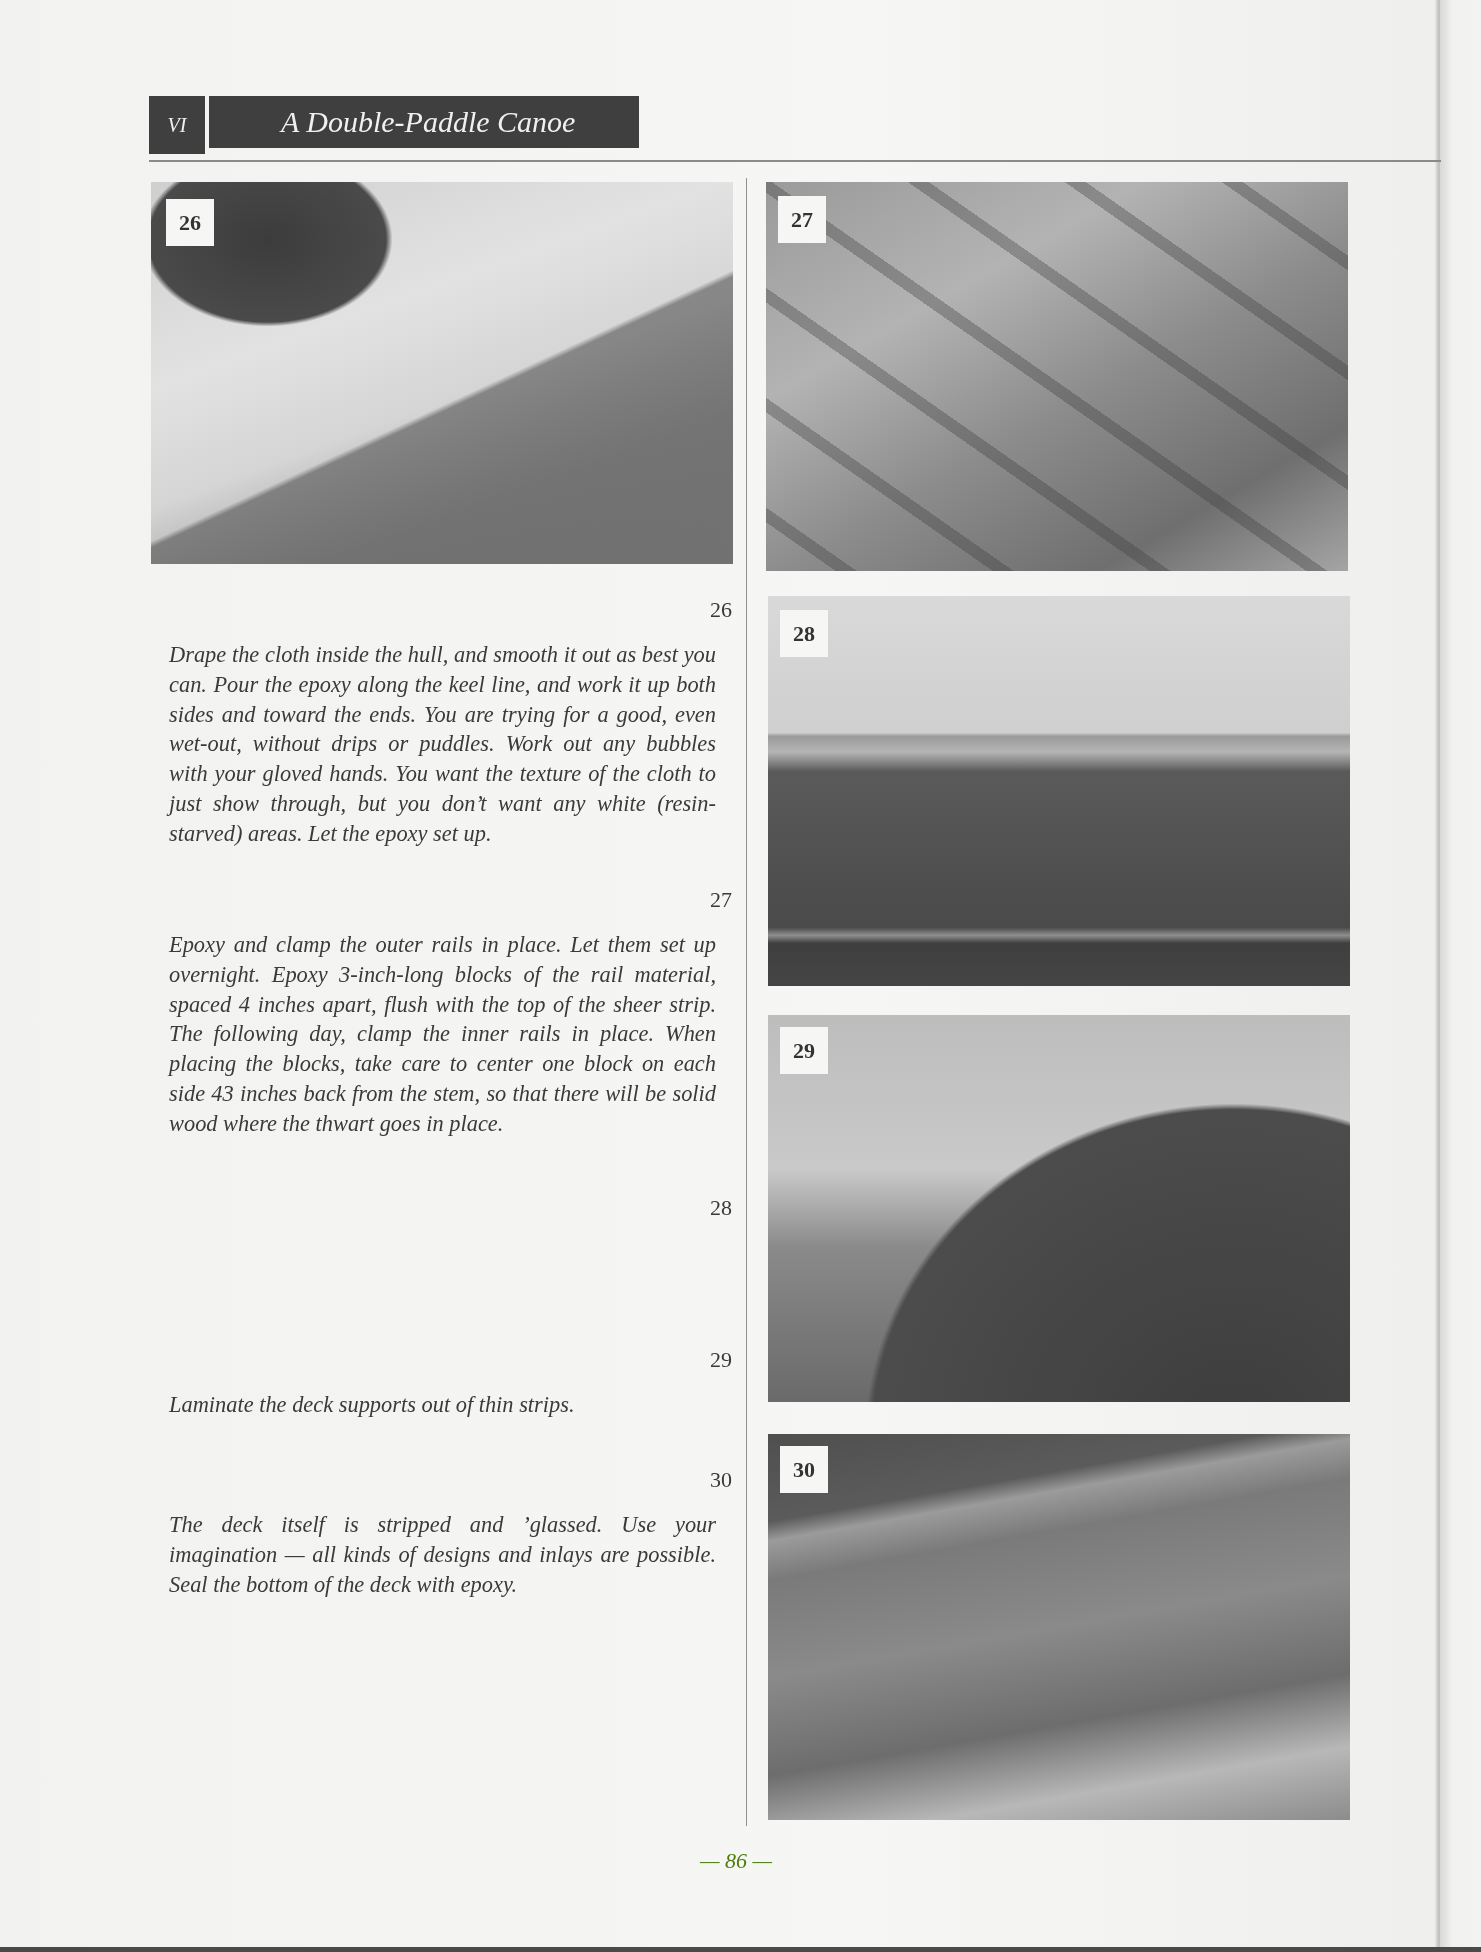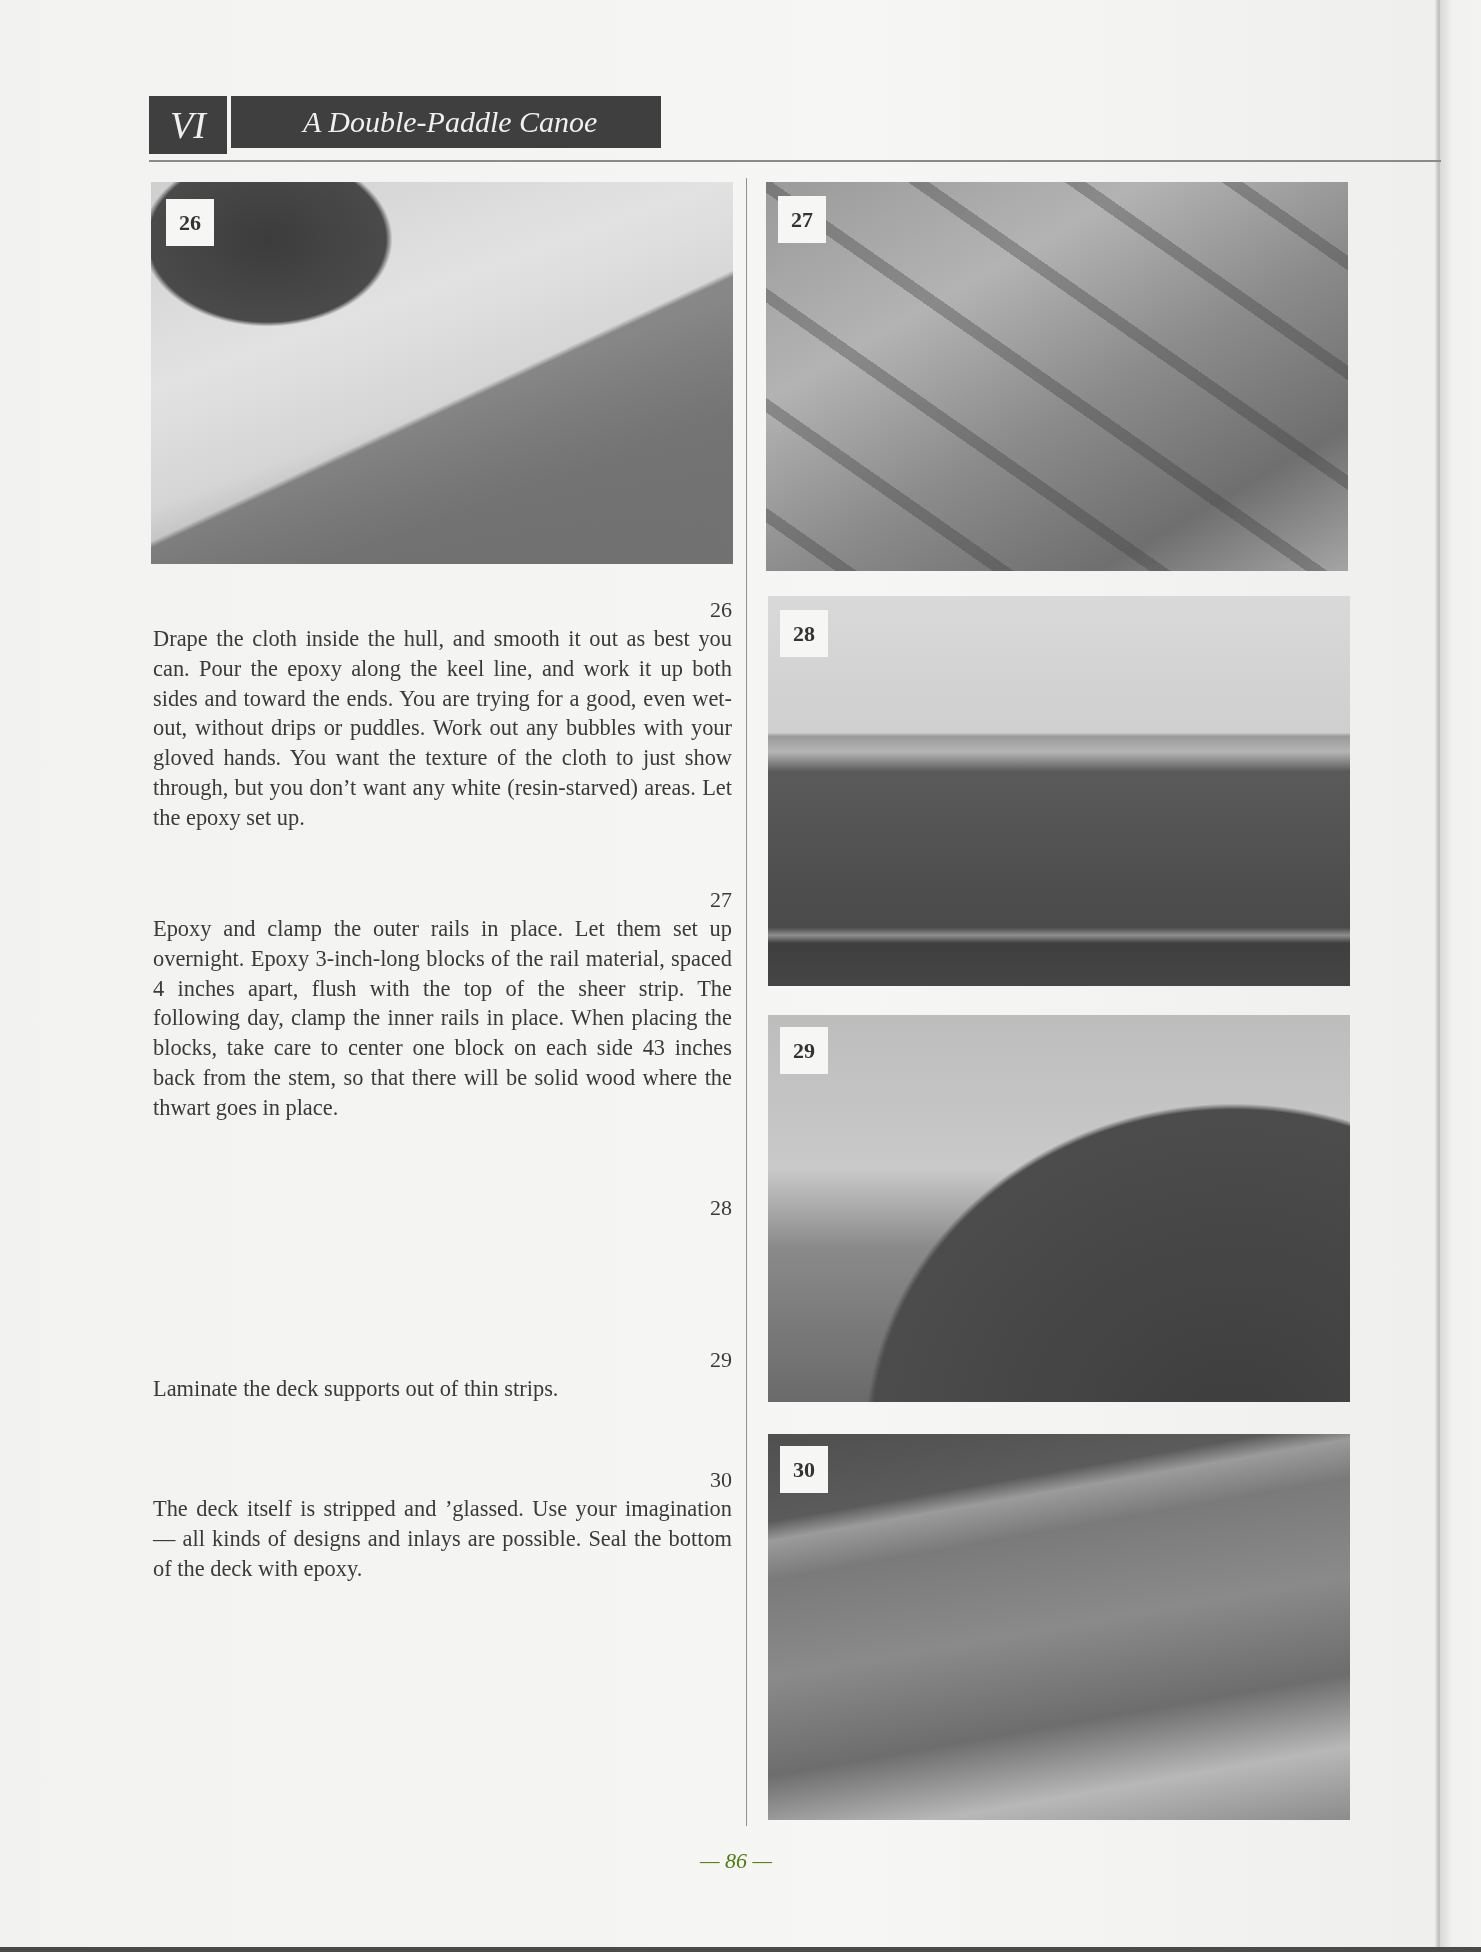--- a/index.html
+++ b/index.html
@@ -23,22 +23,22 @@
   }
   .bottom-edge {
     position: absolute; left: 0; top: 1947px; width: 1481px; height: 5px;
     background: #4a4a4a;
   }
   
   .header {
     position: absolute; left: 149px; top: 96px; height: 58px; display: flex;
   }
   .chapter-box {
-    width: 78px; height: 58px; background: #3f3f3f; color: #f0f0f0;
-    font-style: italic; font-size: 38px; display: flex; align-items: center;
+    width: 56px; height: 58px; background: #3f3f3f; color: #f0f0f0;
+    font-style: italic; font-size: 20px; display: flex; align-items: center;
     justify-content: center; margin-right: 4px;
   }
   .title-box {
     width: 430px; height: 52px; background: #3f3f3f; color: #f0f0f0;
     font-style: italic; font-size: 30px; display: flex; align-items: center;
     padding-left: 72px; box-sizing: border-box;
   }
   .header-rule {
     position: absolute; left: 149px; top: 160px; width: 1292px; height: 2px;
     background: #8a8a8a;
@@ -94,21 +94,21 @@
 
   
   .text-col {
     position: absolute; left: 153px; top: 596px; width: 579px;
     font-size: 22.4px; line-height: 29.8px; color: #3a3a3a;
   }
   .step-num {
     text-align: right; font-size: 22px; line-height: 28px; margin: 0;
   }
   .step-text {
-    text-align: justify; text-align-last: left; margin: 0;
+    text-align: justify; text-align-last: left; margin: 16px; font-style: italic;
   }
   .step { position: absolute; left: 0; width: 579px; }
   .page-num {
     position: absolute; left: 700px; top: 1848px; font-style: italic;
     font-size: 22px; color: #4d7c0f;
   }
 </style>
 </head>
 <body>
 

